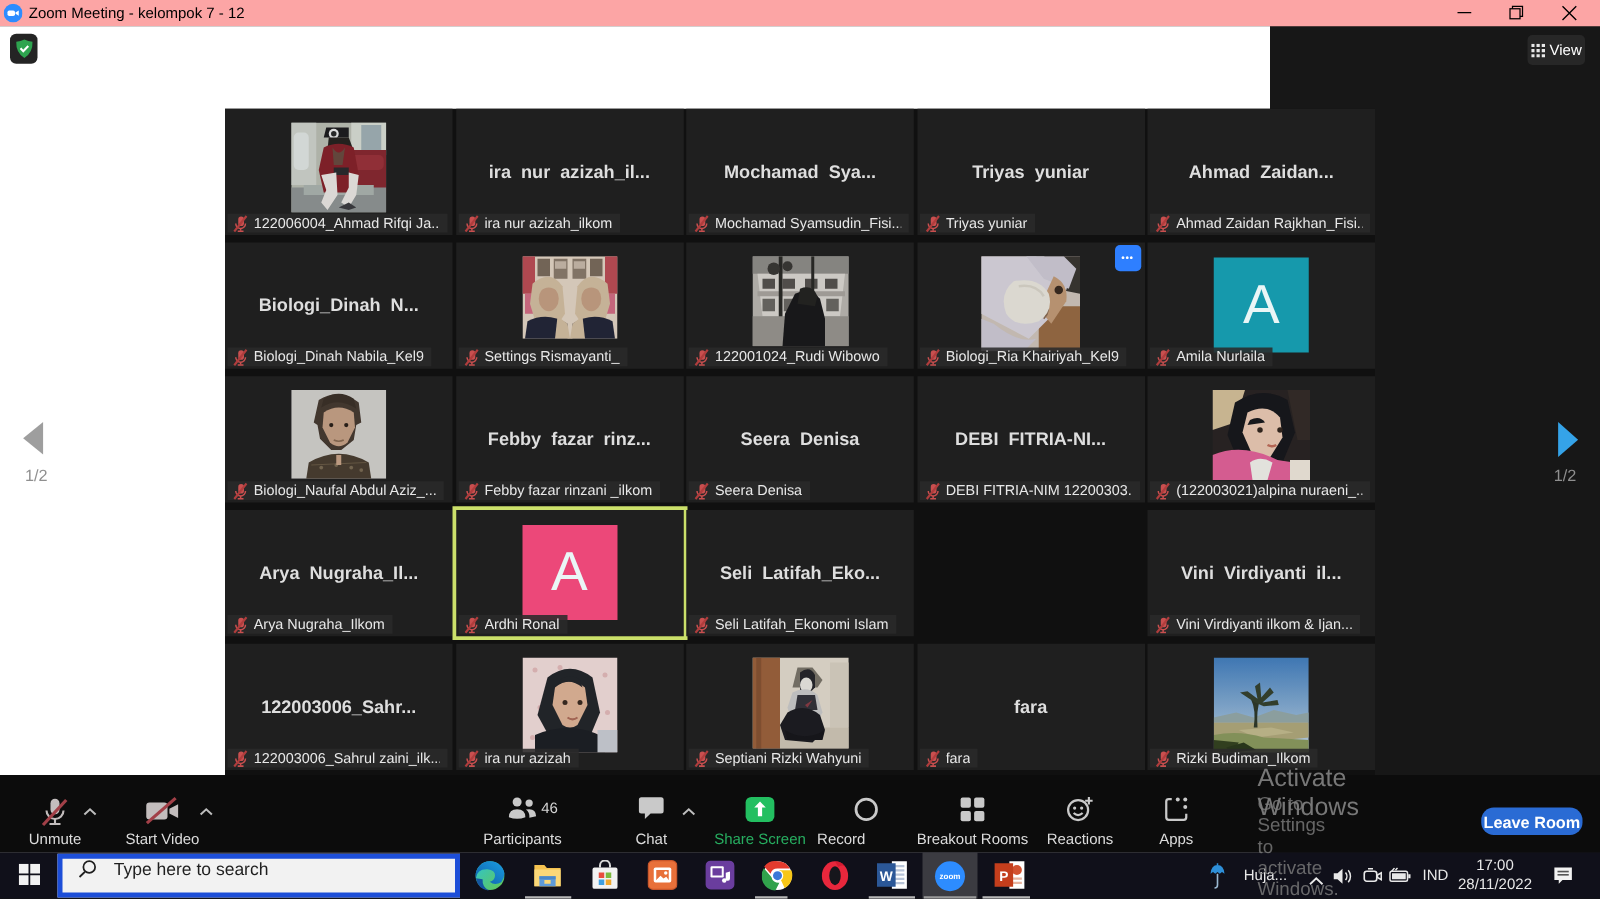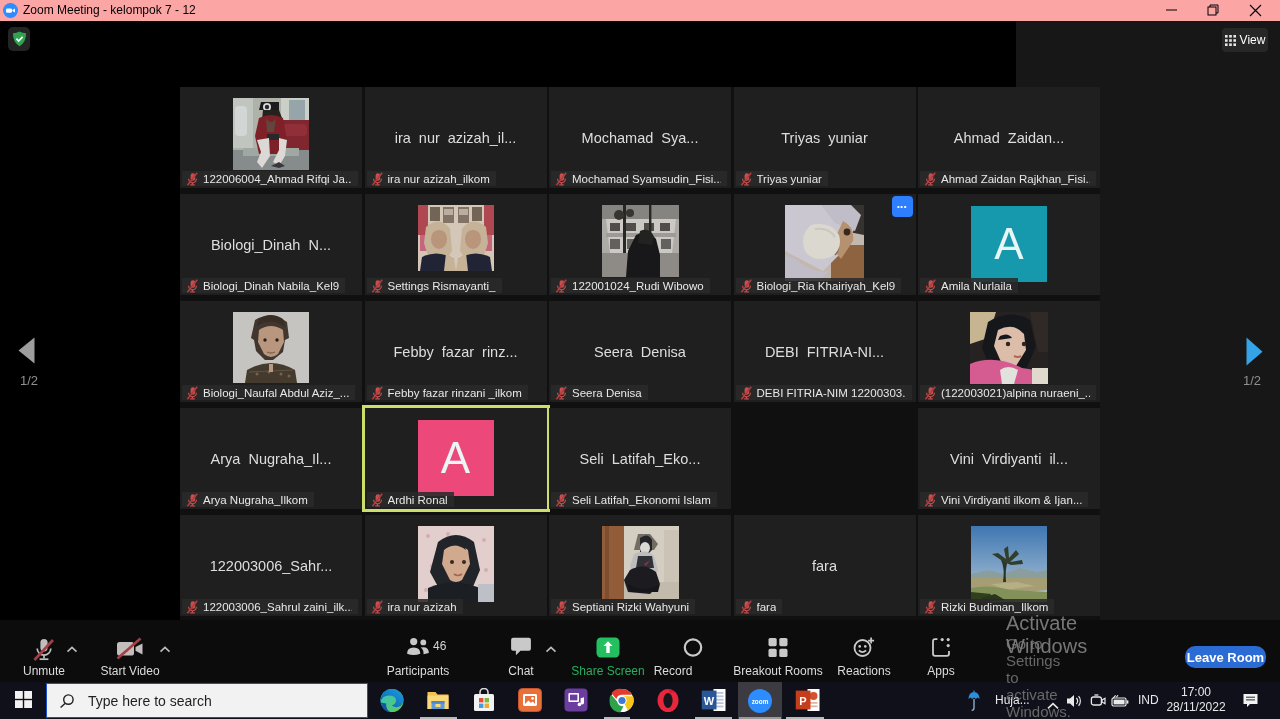--- a/index.html
+++ b/index.html
@@ -4,31 +4,31 @@
 * { margin:0; padding:0; box-sizing:border-box; }
 html,body { width:1280px; height:719px; overflow:hidden; background:#171717;
   font-family:"Liberation Sans", sans-serif; }
 #app { position:relative; width:1280px; height:719px; }
 
 
 #titlebar { position:absolute; left:0; top:0; width:1280px; height:21px; background:#fca5a5; }
 #titlebar .tlogo { position:absolute; left:3px; top:3px; }
 #titlebar .ttext { position:absolute; left:23px; top:3px; font-size:12px; color:#000; }
 .wbtn { position:absolute; top:0; height:21px; width:45px; }
-#stage { position:absolute; left:0; top:21px; width:1016px; height:661px; background:#000000; }
+#stage { position:absolute; left:0; top:21px; width:1016px; height:661px; background:#ffffff; }
 
 
 #shield { position:absolute; left:8px; top:6px; width:22px; height:24px; background:#242424; border-radius:5px; display:flex; align-items:center; justify-content:center; }
 #viewbtn { position:absolute; left:1222px; top:7px; width:46px; height:24px; background:#272727; border-radius:4px; color:#fff; font-size:12px; display:flex; align-items:center; justify-content:center; gap:4px; }
 
 #gridbg { position:absolute; left:180px; top:66px; width:920px; height:550px; background:#101010; }
 
 .tile { position:absolute; width:182px; height:101px; background:#1f1f1f; }
 .tile.hl { outline:3px solid #cbe06a; }
-.cname { position:absolute; left:0; right:0; top:0; bottom:0;  display:flex; align-items:center; justify-content:center; color:#dedede; font-size:14.5px; font-weight:normal; word-spacing:4px; white-space:nowrap; }
+.cname { position:absolute; left:0; right:0; top:0; bottom:0;  display:flex; align-items:center; justify-content:center; color:#dedede; font-size:14.5px; font-weight:bold; word-spacing:4px; white-space:nowrap; }
 .avatar { position:absolute; left:53px; top:12px; width:76px; height:76px; color:#eaf6f6; font-size:44px; display:flex; align-items:center; justify-content:center; }
 .pho { position:absolute; left:0; top:11px; width:100%; text-align:center; line-height:0; filter:brightness(0.94) saturate(0.92); }
 .nb { position:absolute; left:2px; bottom:2px; height:15px; max-width:176px; background:rgba(42,42,42,0.88); display:flex; align-items:center; padding:0 6px 0 4px; gap:4px; }
 .nb span { color:#e8e8e8; font-size:11.5px; white-space:nowrap; overflow:hidden; }
 .nb svg { flex:0 0 auto; }
 .menu { position:absolute; right:3px; top:2px; width:21px; height:21px; background:#2e7fff; border-radius:4px; color:#fff; font-size:8px; letter-spacing:0.5px; display:flex; align-items:center; justify-content:center; }
 
 
 .pager { position:absolute; color:#8f8f8f; font-size:13px; }
 
@@ -38,21 +38,21 @@
 .tbchev { position:absolute; top:26px; transform:translateX(-50%); line-height:0; }
 .tbbadge { position:absolute; top:19px; color:#d4d4d4; font-size:12px; }
 .tblab { position:absolute; top:44px; transform:translateX(-50%); font-size:12px; white-space:nowrap; }
 #leave { position:absolute; left:1185px; top:26px; width:81px; height:22px; background:#2a6bd4; border-radius:10px; color:#fff; font-size:13px; font-weight:bold; display:flex; align-items:center; justify-content:center; }
 #wm1 { position:absolute; left:1006px; top:591px; font-size:20px; color:#8a8a8a; opacity:0.85; z-index:9; }
 #wm2 { position:absolute; left:1006px; top:614px; font-size:15px; color:#7e7e7e; opacity:0.8; z-index:9; }
 
 
 #taskbar { position:absolute; left:0; top:682px; width:1280px; height:37px; background:#10101a; }
 #startbtn { position:absolute; left:15px; top:9px; line-height:0; }
-#searchbox { position:absolute; left:46px; top:1px; width:322px; height:35px; background:#f2f2f2; border:1px solid #1d4ed8; display:flex; align-items:center; }
+#searchbox { position:absolute; left:46px; top:1px; width:322px; height:35px; background:#f2f2f2; border:4px solid #1d4ed8; display:flex; }
 #searchbox .mag { margin-left:12px; line-height:0; }
 #searchbox .stxt { margin-left:13px; font-size:14px; color:#1f1f1f; }
 .tki { position:absolute; top:6px; transform:translateX(-50%); line-height:0; }
 #zoombg { position:absolute; left:738px; top:0; width:44px; height:37px; background:#3b3b41; }
 .ul { position:absolute; top:35px; height:2px; background:#b8b8b8; }
 .trayitem { position:absolute; color:#e8e8e8; }
 #clock { position:absolute; left:1196px; top:3px; transform:translateX(-50%); text-align:center; color:#e8e8e8; font-size:12px; line-height:15px; white-space:nowrap; }
 </style></head>
 <body>
 <div id="app">

